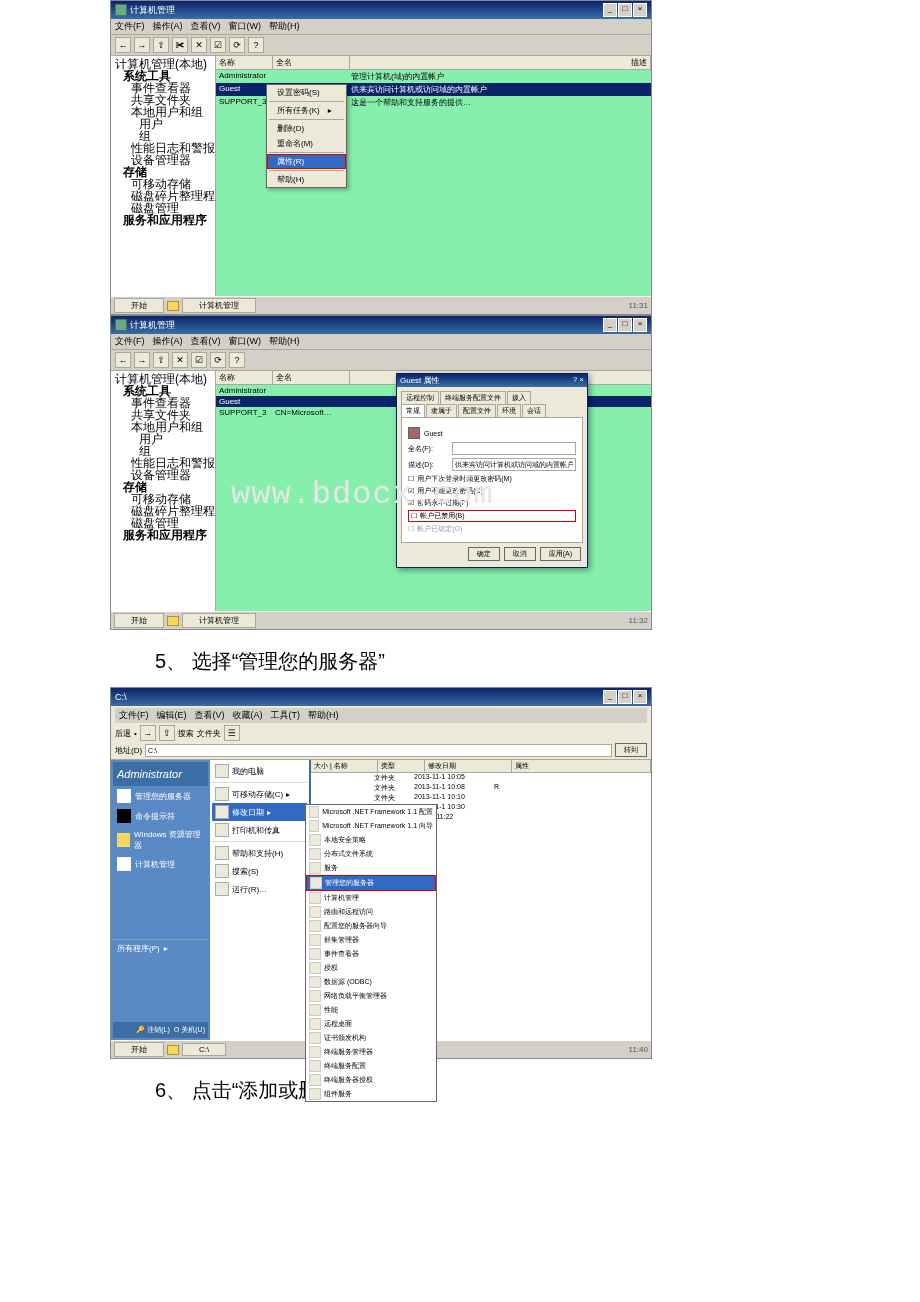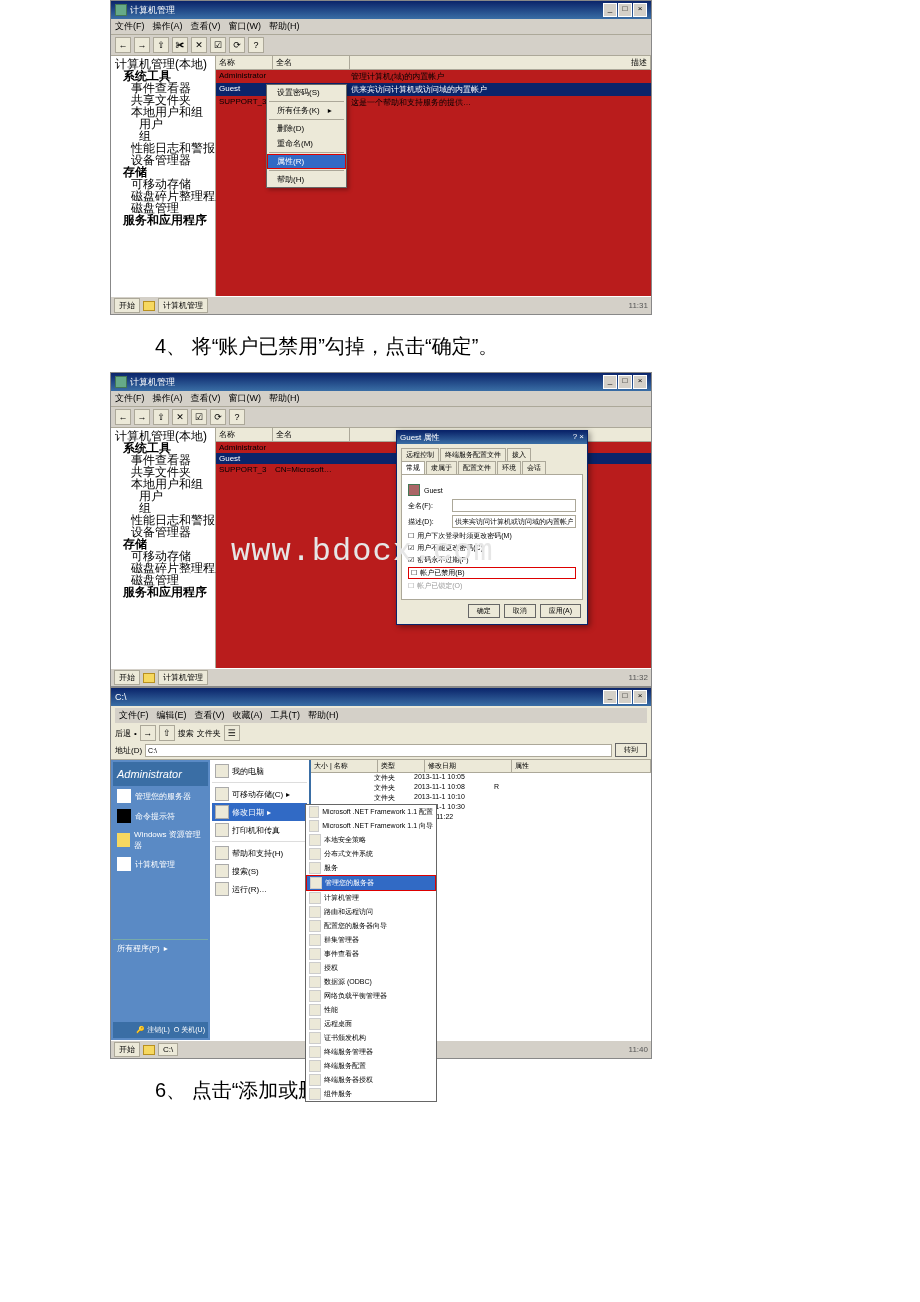--- a/index.html
+++ b/index.html
@@ -83,21 +83,21 @@
   }
   .tree-item {
     white-space: nowrap;
     padding-left: 2px;
   }
   .tree-item.sub1 { padding-left: 10px; font-weight: bold; }
   .tree-item.sub2 { padding-left: 18px; }
   .tree-item.sub3 { padding-left: 26px; }
   .list-panel {
     flex: 1;
-    background: #b91c1c;
+    background: #86efac;
     position: relative;
     min-height: 240px;
   }
   .list-header {
     display: flex;
     background: #ece9d8;
     border-bottom: 1px solid #aca899;
   }
   .list-col {
     border-right: 1px solid #aca899;
@@ -153,21 +153,21 @@
     padding: 1px 3px;
     display: flex;
     justify-content: space-between;
     align-items: center;
     font-size: 8px;
   }
   .taskbar-left { display: flex; gap: 3px; align-items: center; }
   .taskbar-btn {
     background: #ece9d8;
     border: 1px solid #aca899;
-    padding: 1px 4px;
+    padding: 1px 16px;
   }
   .taskbar-right {
     display: flex;
     gap: 2px;
     align-items: flex-end;
     color: #555;
   }
 
   
   .dialog {
@@ -475,21 +475,20 @@
       <span class="taskbar-btn">
         <span>计算机管理</span>
       </span>
     </div>
     <div class="taskbar-right">
       <span>11:31</span>
     </div>
   </div>
 </div>
 
-<div class="step-text">4、 将“账户已禁用”勾掉，点击“确定”。</div>
 
 <div class="screenshot" style="position:relative;">
   <div class="title-bar">
     <span class="title-text">
       <span class="icon-sq"></span>
       <span>计算机管理</span>
     </span>
     <span class="win-controls">
       <span class="win-btn">_</span>
       <span class="win-btn">□</span>
@@ -616,20 +615,21 @@
       <span class="taskbar-btn">
         <span>计算机管理</span>
       </span>
     </div>
     <div class="taskbar-right">
       <span>11:32</span>
     </div>
   </div>
 </div>
 
+<div class="step-text">5、 选择“管理您的服务器”</div>
 
 <div class="screenshot" style="padding:0;">
   <div class="explorer-bar">
     <div class="title-bar" style="margin:-2px -4px 2px -4px;">
       <span class="title-text">
         <span>C:\</span>
       </span>
       <span class="win-controls">
         <span class="win-btn">_</span>
         <span class="win-btn">□</span>

